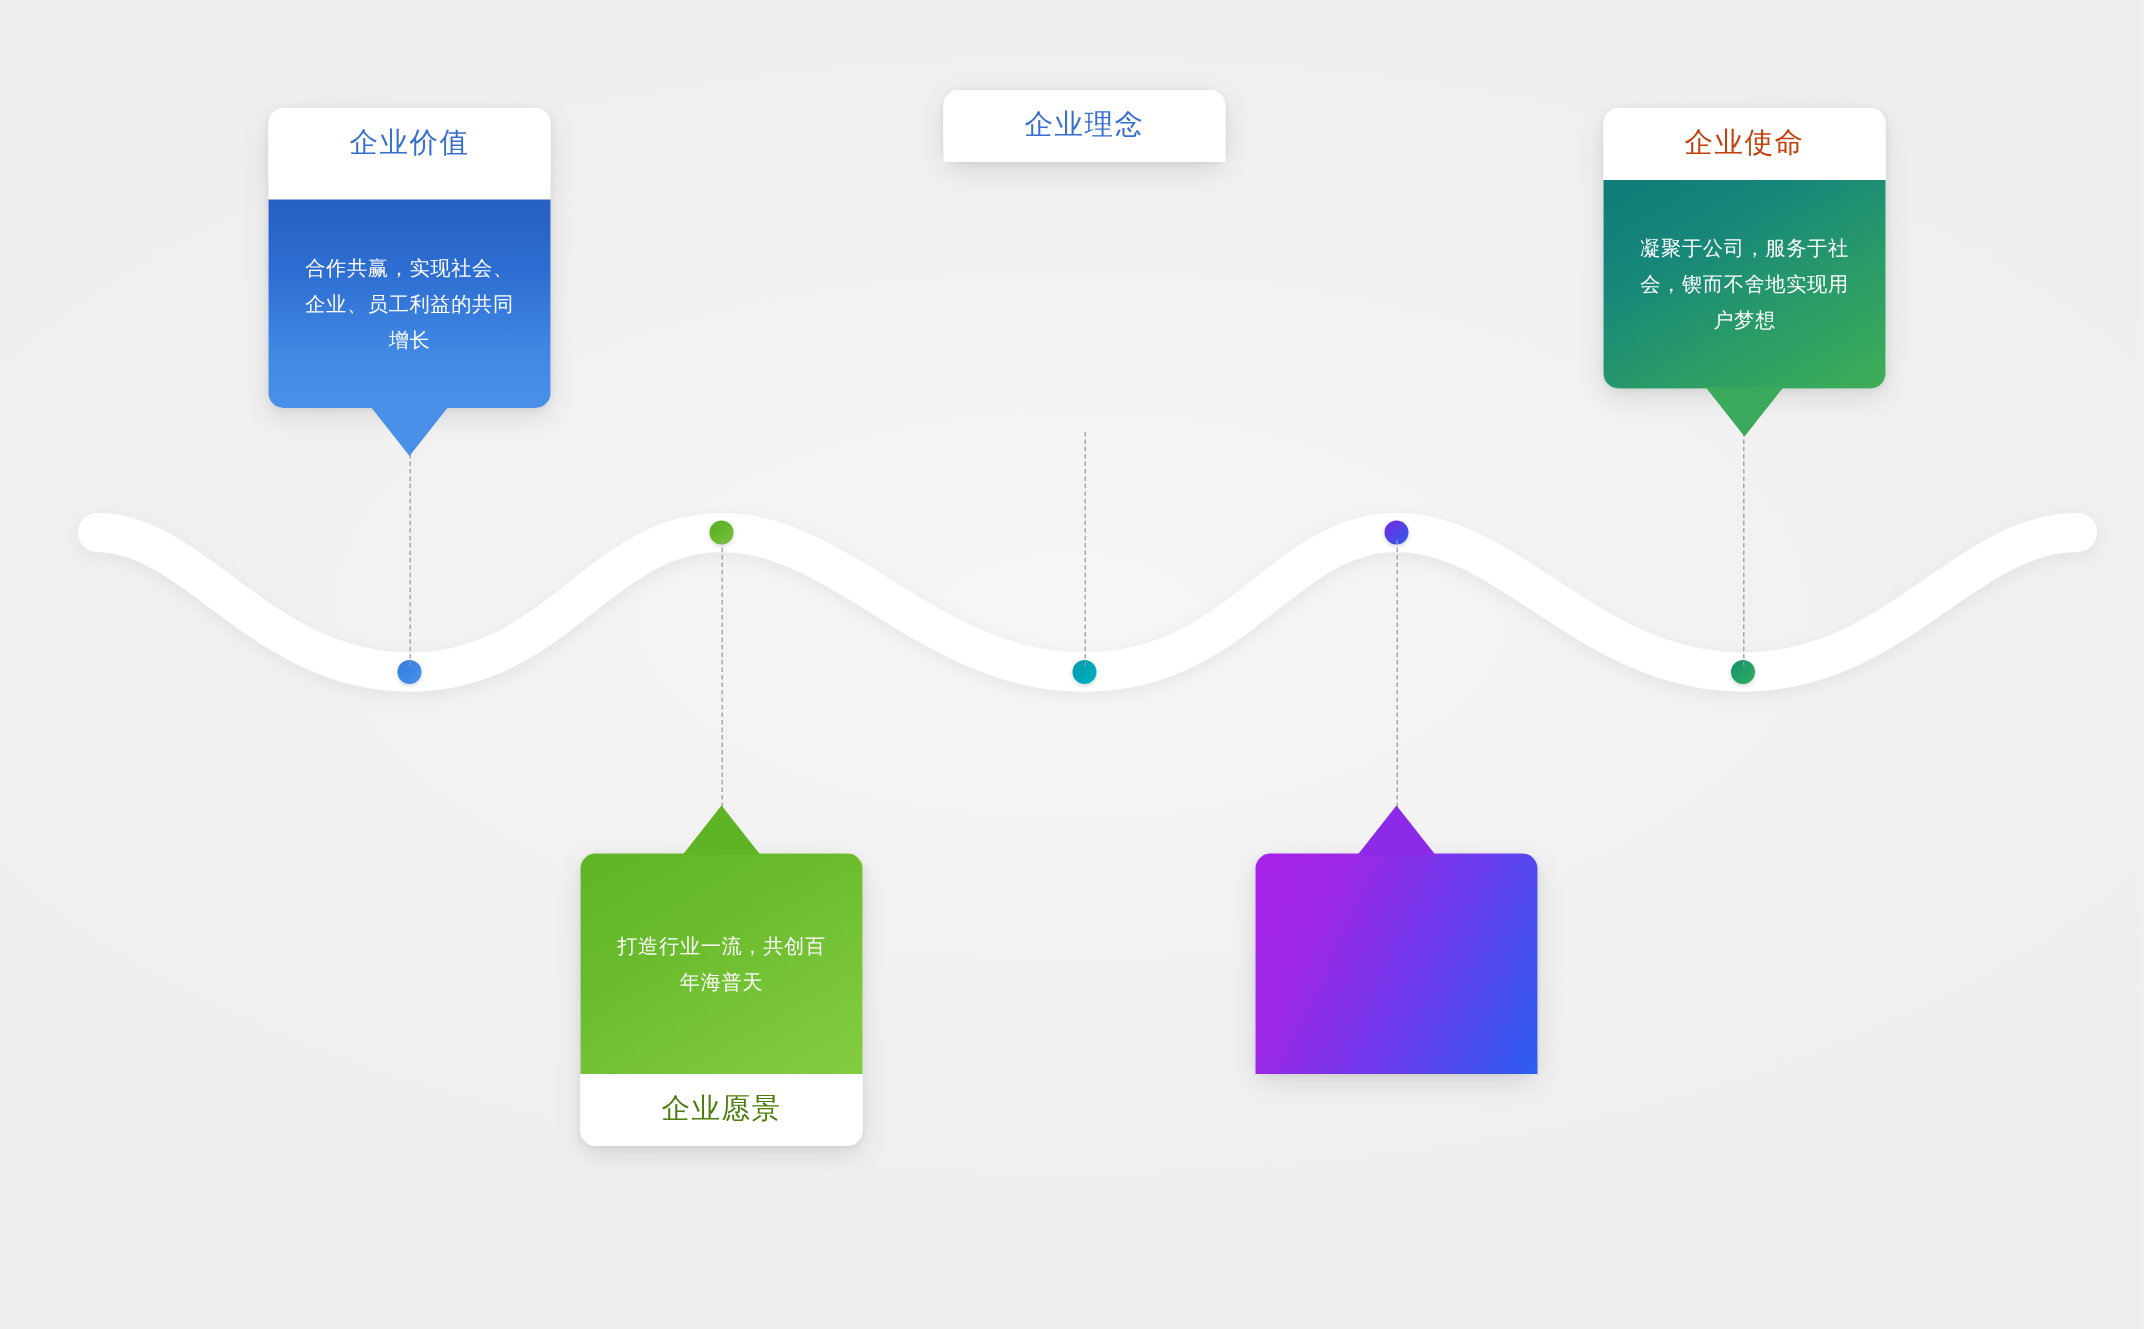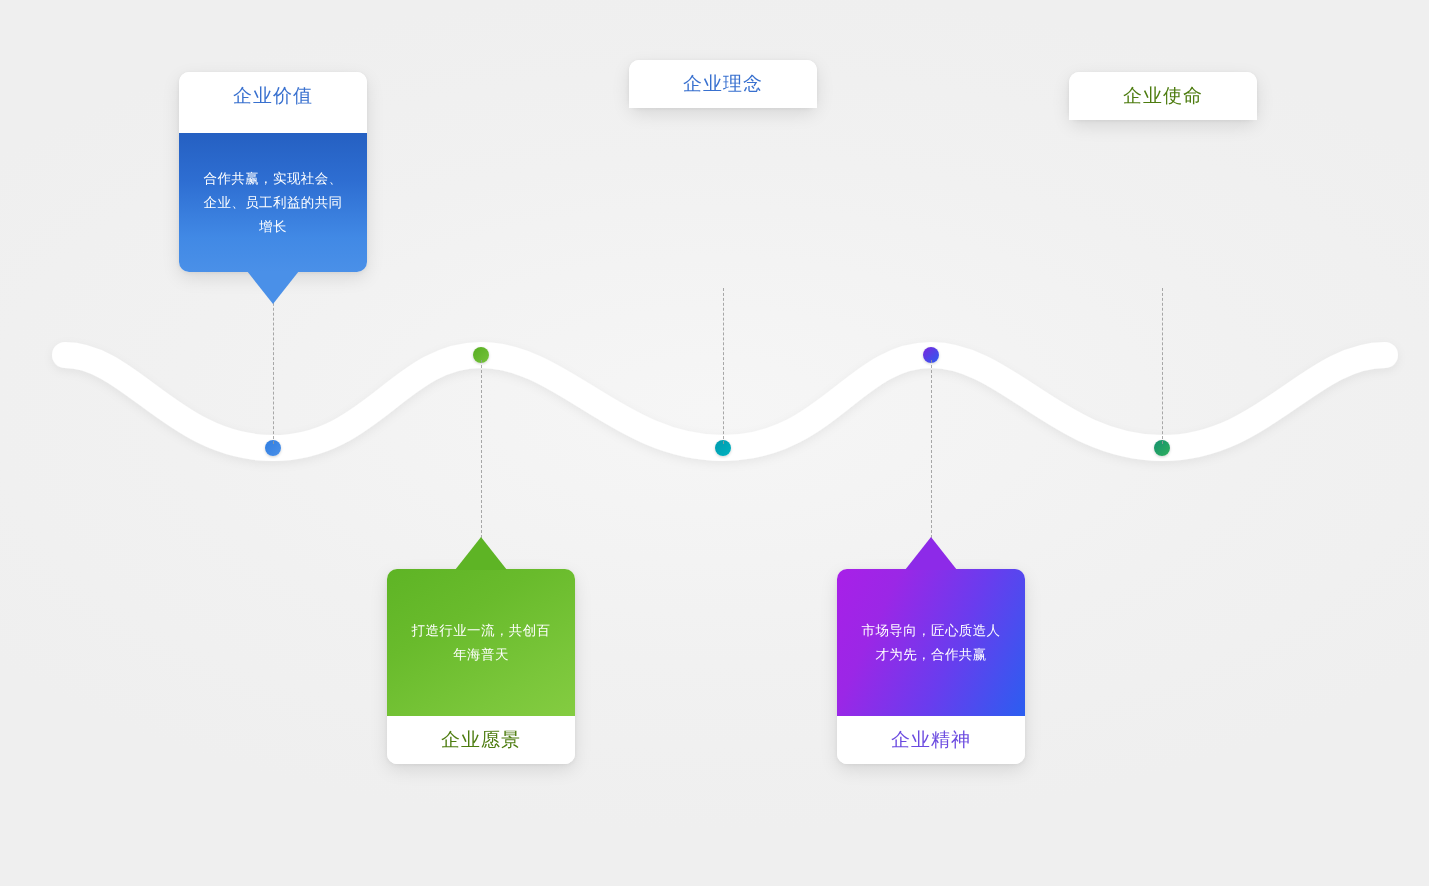--- a/index.html
+++ b/index.html
@@ -172,31 +172,33 @@
         <div class="card-title" style="color: rgb(56, 112, 207);">企业价值</div>
         <div class="card-body" style="background: linear-gradient(rgb(37, 96, 194) 0%, rgb(46, 110, 210) 35%, rgb(65, 137, 229) 75%, rgb(74, 144, 232) 100%); margin-top: 13px;">
           <span class="card-body-text">合作共赢，实现社会、企业、员工利益的共同增长</span>
           <div class="pointer" style="color: rgb(74, 144, 232);"></div>
         </div>
       </div>
       <div class="card top" style="left: 629px; top: 60px;">
         <div class="card-title" style="color: rgb(56, 112, 207);">企业理念</div>
       </div>
       <div class="card top" style="left: 1069px; top: 72px;">
-        <div class="card-title" style="color: #4d7c0f;">企业使命</div>
+        <div class="card-title" style="color: #c2410c;">企业使命</div>
+        <div class="card-body" style="background: linear-gradient(150deg, rgb(15, 123, 120) 0%, rgb(23, 134, 122) 30%, rgb(42, 156, 103) 65%, rgb(63, 174, 87) 100%);">
+          <span class="card-body-text">凝聚于公司，服务于社会，锲而不舍地实现用户梦想</span>
+          <div class="pointer" style="color: rgb(58, 169, 92);"></div>
+        </div>
       </div>
       <div class="card bottom" style="left: 387px; top: 569px;">
         <div class="card-body" style="background: linear-gradient(150deg, rgb(94, 180, 37) 0%, rgb(105, 187, 44) 35%, rgb(122, 198, 58) 75%, rgb(132, 204, 65) 100%);">
           <span class="card-body-text">打造行业一流，共创百年海普天</span>
           <div class="pointer" style="color: rgb(94, 180, 37);"></div>
         </div>
         <div class="card-title" style="color: #4d7c0f;">企业愿景</div>
       </div>
       <div class="card bottom" style="left: 837px; top: 569px;">
         <div class="card-body" style="background: linear-gradient(115deg, rgb(168, 32, 232) 0%, rgb(155, 39, 230) 25%, rgb(106, 60, 238) 60%, rgb(43, 94, 240) 100%);">
-          <span class="card-body-text">市场导向，匠心质造人才为先，合作共赢</span>
           <div class="pointer" style="color: rgb(141, 42, 232);"></div>
         </div>
-        <div class="card-title" style="color: rgb(107, 74, 224);">企业精神</div>
       </div>
     </div>
 
 </div>
 
 </body></html>

